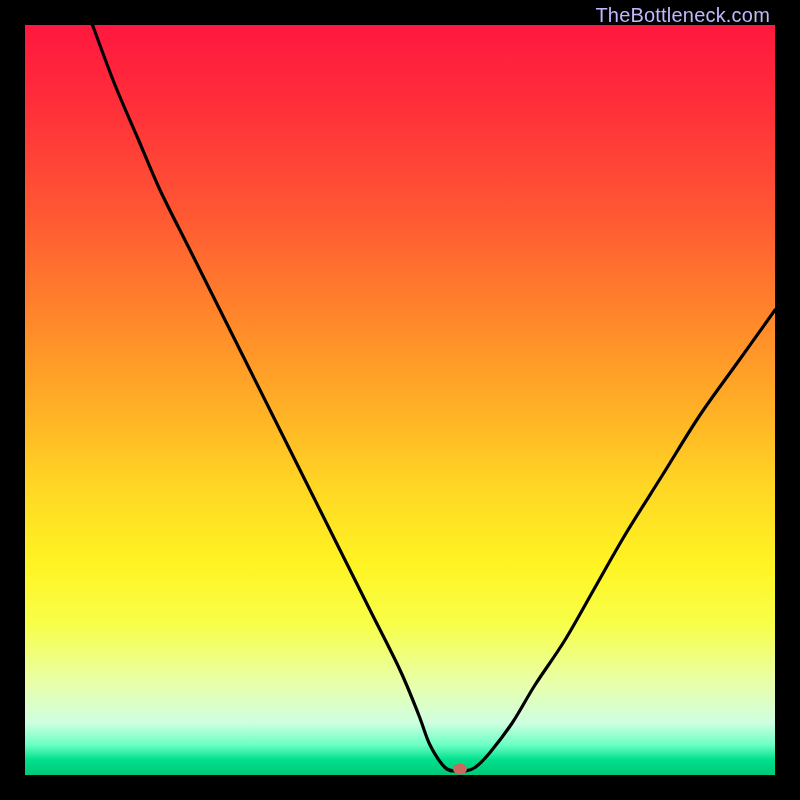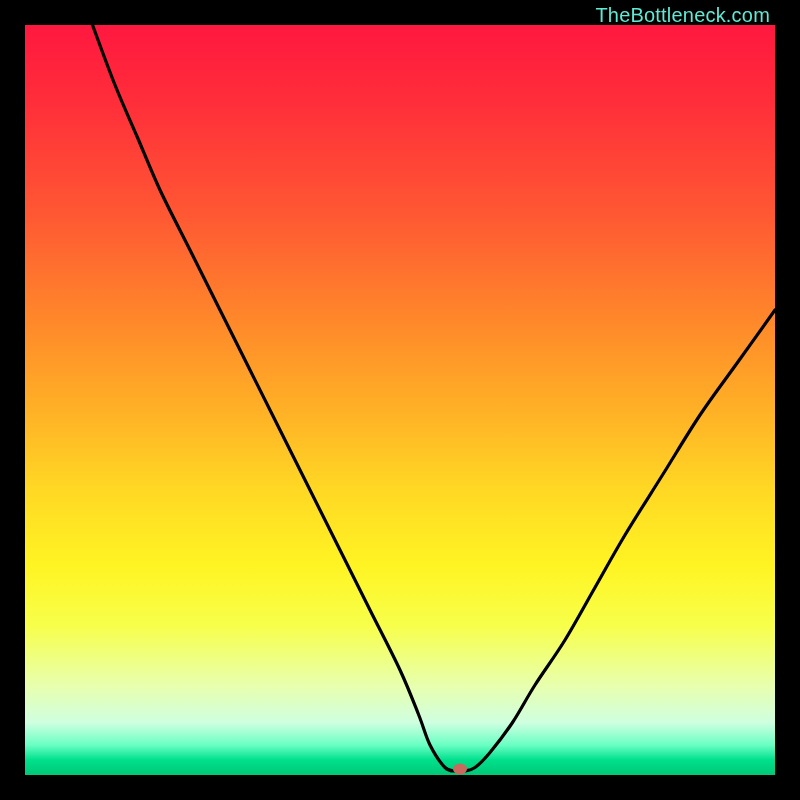--- a/index.html
+++ b/index.html
@@ -37,21 +37,21 @@
       #cfffe0 93%,
       #6affc4 96%,
       #00e08c 98%,
       #00c878 100%
     );
   }
   .watermark {
     position: absolute;
     top: 4px;
     right: 30px;
-    color: #5eead4;
+    color: #c4b5fd;
     font-size: 20px;
     font-weight: 500;
     letter-spacing: 0.2px;
     user-select: none;
   }
   svg.curve {
     position: absolute;
     inset: 0;
     width: 100%;
     height: 100%;

